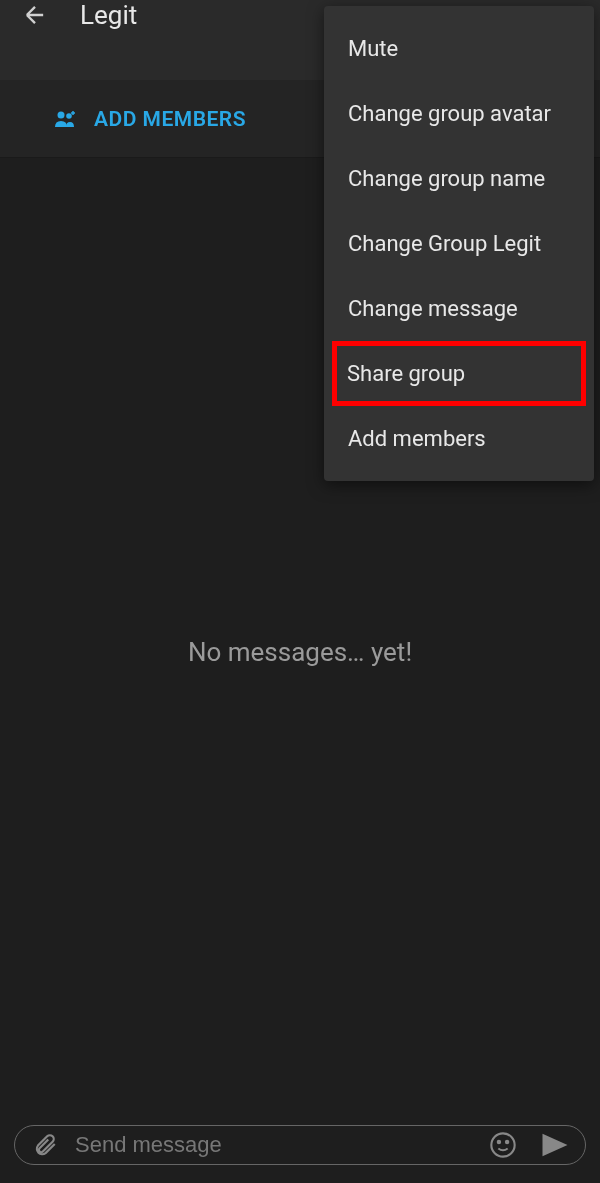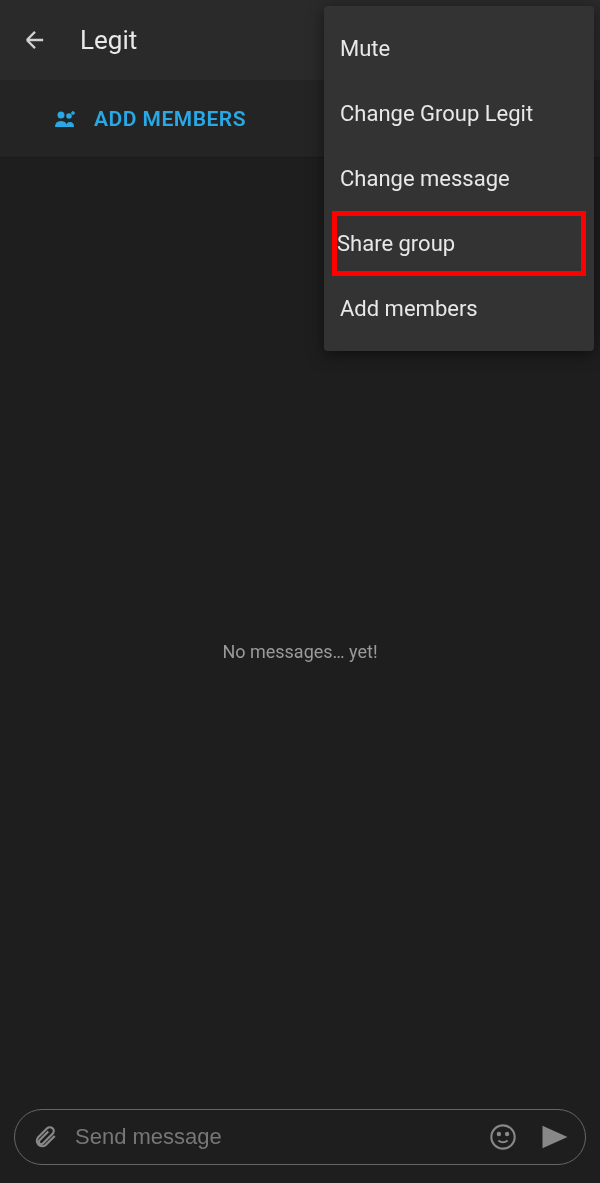--- a/index.html
+++ b/index.html
@@ -8,21 +8,21 @@
       height: 1183px;
       background: #1e1e1e;
       font-family: -apple-system, BlinkMacSystemFont, "Segoe UI", Roboto, sans-serif;
       overflow: hidden;
       position: relative;
     }
     .header {
       height: 80px;
       background: #2a2a2a;
       display: flex;
-      align-items: center;
+      align-items: flex-start;
       padding: 0 20px;
       gap: 30px;
     }
     .back-arrow {
       width: 30px;
       height: 30px;
       display: flex;
       align-items: center;
       justify-content: center;
       cursor: pointer;
@@ -57,54 +57,54 @@
       top: 160px;
       left: 0;
       right: 0;
       bottom: 80px;
       display: flex;
       align-items: center;
       justify-content: center;
     }
     .empty-message {
       color: #9a9a9a;
-      font-size: 18px;
+      font-size: 26px;
       font-weight: 400;
       text-align: center;
       margin-top: 40px;
     }
     .dropdown-menu {
       position: absolute;
       top: 6px;
       right: 6px;
       width: 270px;
       background: #333333;
       border-radius: 4px;
       box-shadow: 0 4px 16px rgba(0,0,0,0.5);
       padding: 10px 0;
       z-index: 100;
     }
     .menu-item {
-      padding: 20px 16px;
+      padding: 20px 24px;
       color: #e8e8e8;
       font-size: 22px;
       font-weight: 400;
       cursor: pointer;
     }
     .menu-item.highlighted {
       border: 5px solid #ff0000;
       margin: 0 8px;
-      padding: 15px 0;
+      padding: 15px 10px;
     }
     .input-bar {
       position: absolute;
       bottom: 18px;
       left: 14px;
       right: 14px;
-      height: 56px;
+      height: 40px;
       border: 1px solid #666;
       border-radius: 28px;
       display: flex;
       align-items: center;
       padding: 0 14px;
       gap: 14px;
     }
     .attachment-icon, .emoji-icon, .send-icon {
       width: 32px;
       height: 32px;
@@ -153,20 +153,22 @@
   </div>
   <div class="add-members-text">ADD MEMBERS</div>
 </div>
 
 <div class="content">
   <div class="empty-message">No messages… yet!</div>
 </div>
 
 <div class="dropdown-menu">
   <div class="menu-item">Mute</div>
+  <div class="menu-item">Change group avatar</div>
+  <div class="menu-item">Change group name</div>
   <div class="menu-item">Change Group Legit</div>
   <div class="menu-item">Change message</div>
   <div class="menu-item highlighted">Share group</div>
   <div class="menu-item">Add members</div>
 </div>
 
 <div class="input-bar">
   <div class="attachment-icon">
     <svg width="26" height="26" viewBox="0 0 24 24" fill="none" stroke="#888" stroke-width="2">
       <path d="M21 11l-8.5 8.5a5 5 0 0 1-7-7L14 4a3.5 3.5 0 0 1 5 5l-9 9a2 2 0 0 1-3-3l8-8"></path>

